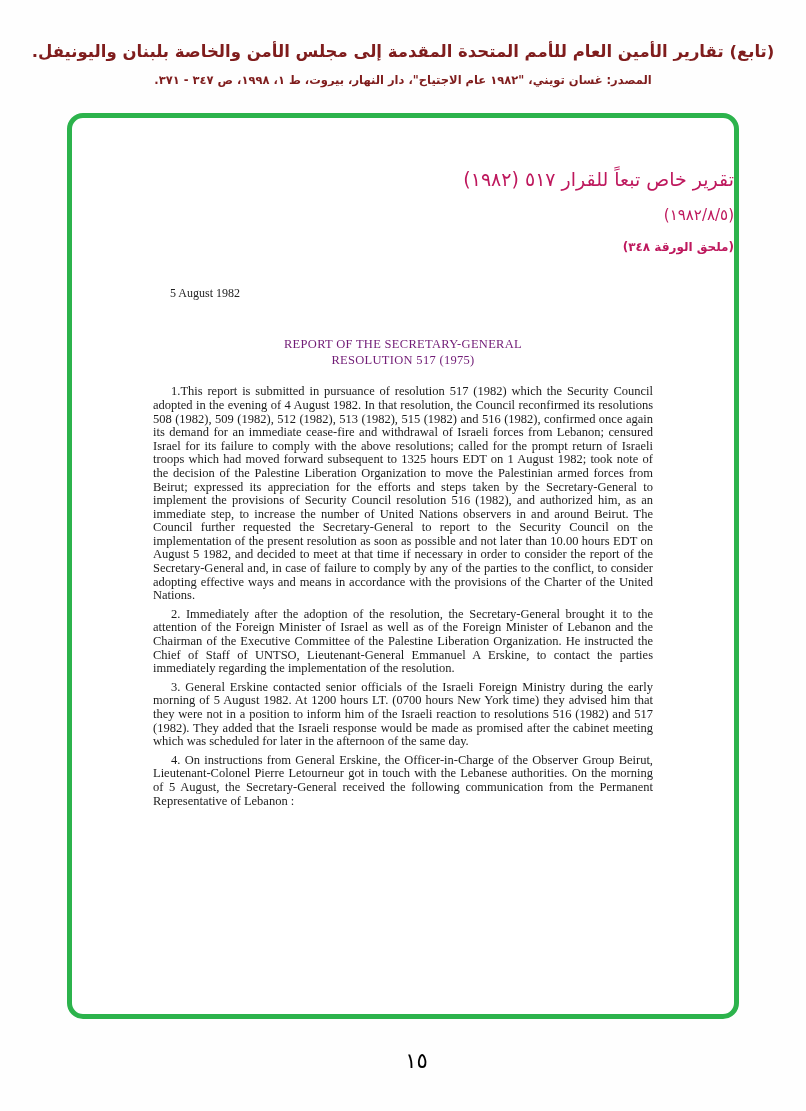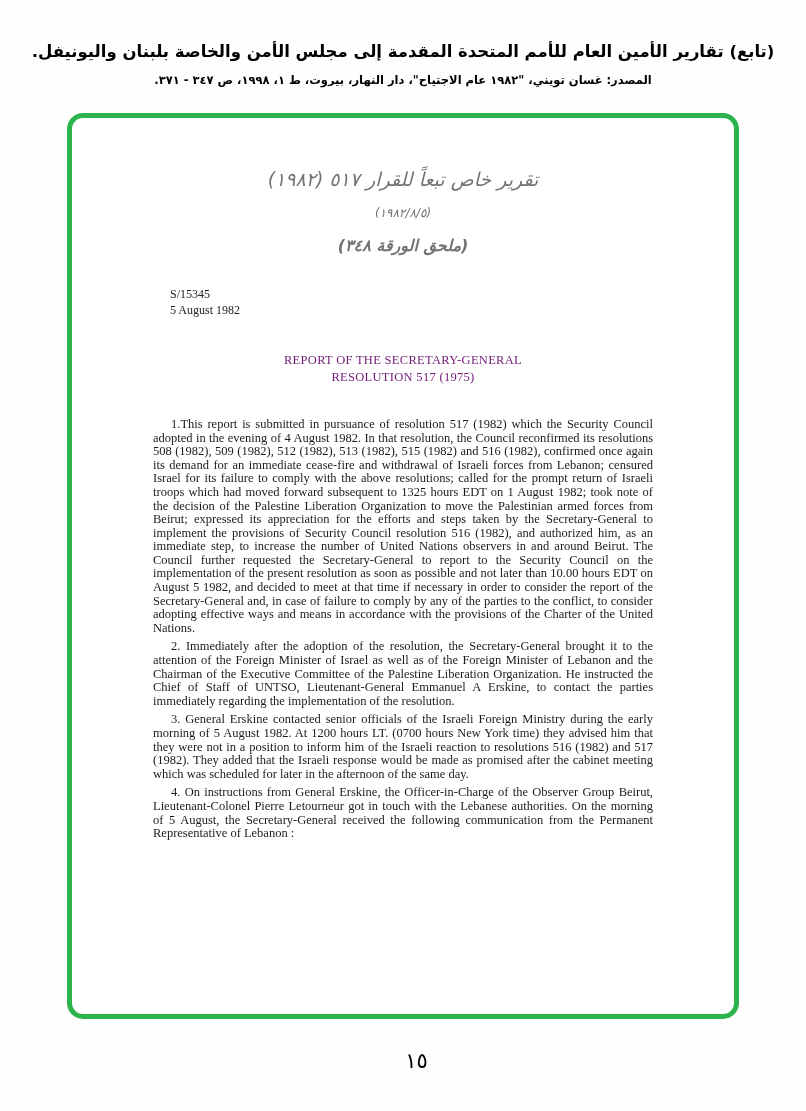--- a/index.html
+++ b/index.html
@@ -17,60 +17,58 @@
     width: 806px;
     height: 1111px;
     background: #fefefe;
   }
   .arabic-header {
     direction: rtl;
     text-align: center;
     padding-top: 42px;
     font-family: "DejaVu Sans", sans-serif;
     font-weight: bold;
-    color: #000000;
+    color: #7f1d1d;
   }
   .arabic-header .h1 { font-size: 16.5px; letter-spacing: 0.2px; }
   .arabic-header .h2 { font-size: 11.5px; margin-top: 12px; }
   .green-box {
     width: 672px;
     height: 906px;
     margin: 26px auto 0 auto;
     border: 5px solid #2cb34c;
     border-radius: 16px;
     background: #ffffff;
   }
   .scan { padding-top: 50px; }
   .ar-title-block {
     direction: rtl;
-    text-align: center;
     font-family: "DejaVu Sans", sans-serif;
-    color: #737373;
-    font-style: italic;
+    color: #be185d;
   }
   .ar-title { font-size: 19px; }
-  .ar-date  { font-size: 12px; margin-top: 16px; }
-  .ar-note  { font-size: 16px; margin-top: 16px; font-weight: bold; }
+  .ar-date  { font-size: 15px; margin-top: 16px; }
+  .ar-note  { font-size: 12px; margin-top: 16px; font-weight: bold; }
   .doc-id {
     margin: 32px 0 0 98px;
     font-size: 12px;
     line-height: 1.3;
     color: #222222;
   }
   .doc-heading {
     text-align: center;
     margin-top: 34px;
     font-size: 12.5px;
     line-height: 1.35;
     letter-spacing: 0.3px;
     color: #701a75;
   }
   .doc-body {
     width: 500px;
-    margin: 32px auto 0 auto;
+    margin: 16px auto 0 auto;
     font-size: 12.5px;
     line-height: 13.6px;
     text-align: justify;
     color: #1b1b1b;
   }
   .doc-body p { margin: 0 0 5px 0; text-indent: 18px; }
   .page-number {
     text-align: center;
     margin-top: 30px;
     font-size: 21px;
@@ -92,21 +90,20 @@
   <div class="green-box">
     <div class="scan">
 
       <div class="ar-title-block">
         <div class="ar-title">تقرير خاص تبعاً للقرار ٥١٧ (١٩٨٢)</div>
         <div class="ar-date">(١٩٨٢/٨/٥)</div>
         <div class="ar-note">(ملحق الورقة ٣٤٨)</div>
       </div>
 
       <div class="doc-id">
-        <div>S/15345</div>
         <div>5 August 1982</div>
       </div>
 
       <div class="doc-heading">
         <div>REPORT OF THE SECRETARY-GENERAL</div>
         <div>RESOLUTION 517 (1975)</div>
       </div>
 
       <div class="doc-body">
         <p>1.This report is submitted in pursuance of resolution 517 (1982) which the Security Council adopted in the evening of 4 August 1982. In that resolution, the Council reconfirmed its resolutions 508 (1982), 509 (1982), 512 (1982), 513 (1982), 515 (1982) and 516 (1982), confirmed once again its demand for an immediate cease-fire and withdrawal of Israeli forces from Lebanon; censured Israel for its failure to comply with the above resolutions; called for the prompt return of Israeli troops which had moved forward subsequent to 1325 hours EDT on 1 August 1982; took note of the decision of the Palestine Liberation Organization to move the Palestinian armed forces from Beirut; expressed its appreciation for the efforts and steps taken by the Secretary-General to implement the provisions of Security Council resolution 516 (1982), and authorized him, as an immediate step, to increase the number of United Nations observers in and around Beirut. The Council further requested the Secretary-General to report to the Security Council on the implementation of the present resolution as soon as possible and not later than 10.00 hours EDT on August 5 1982, and decided to meet at that time if necessary in order to consider the report of the Secretary-General and, in case of failure to comply by any of the parties to the conflict, to consider adopting effective ways and means in accordance with the provisions of the Charter of the United Nations.</p>

